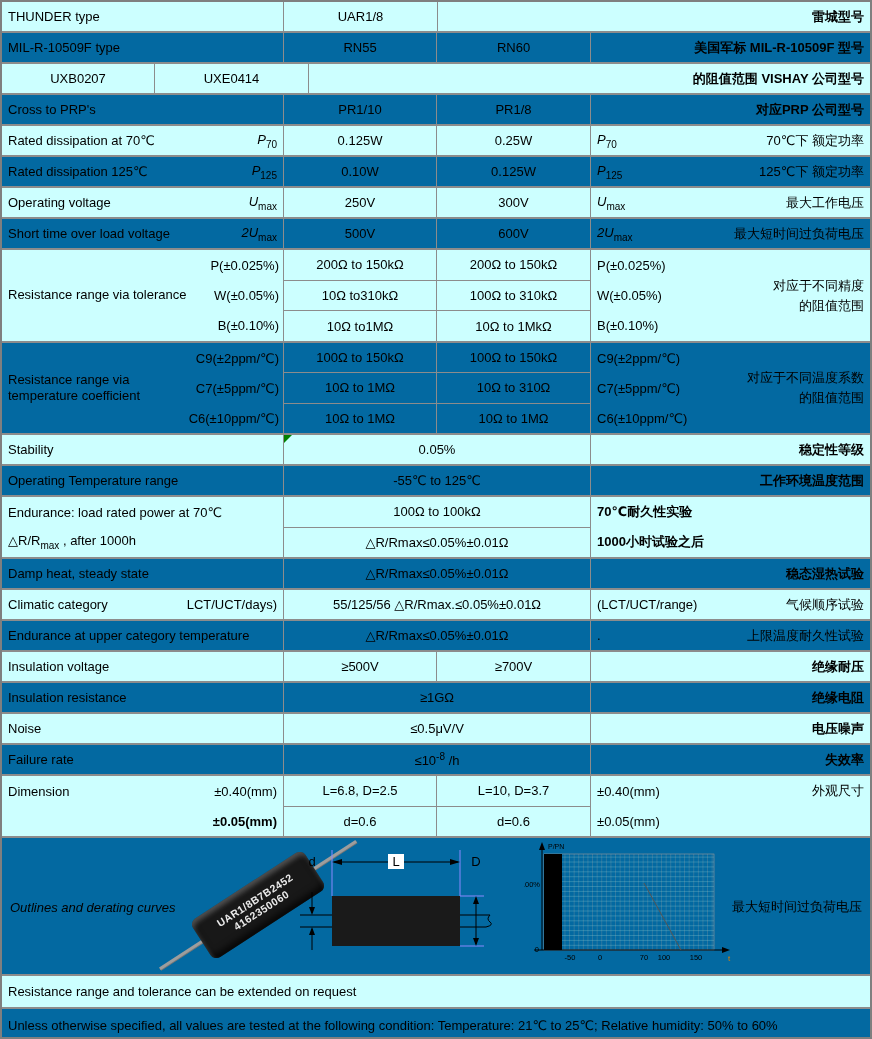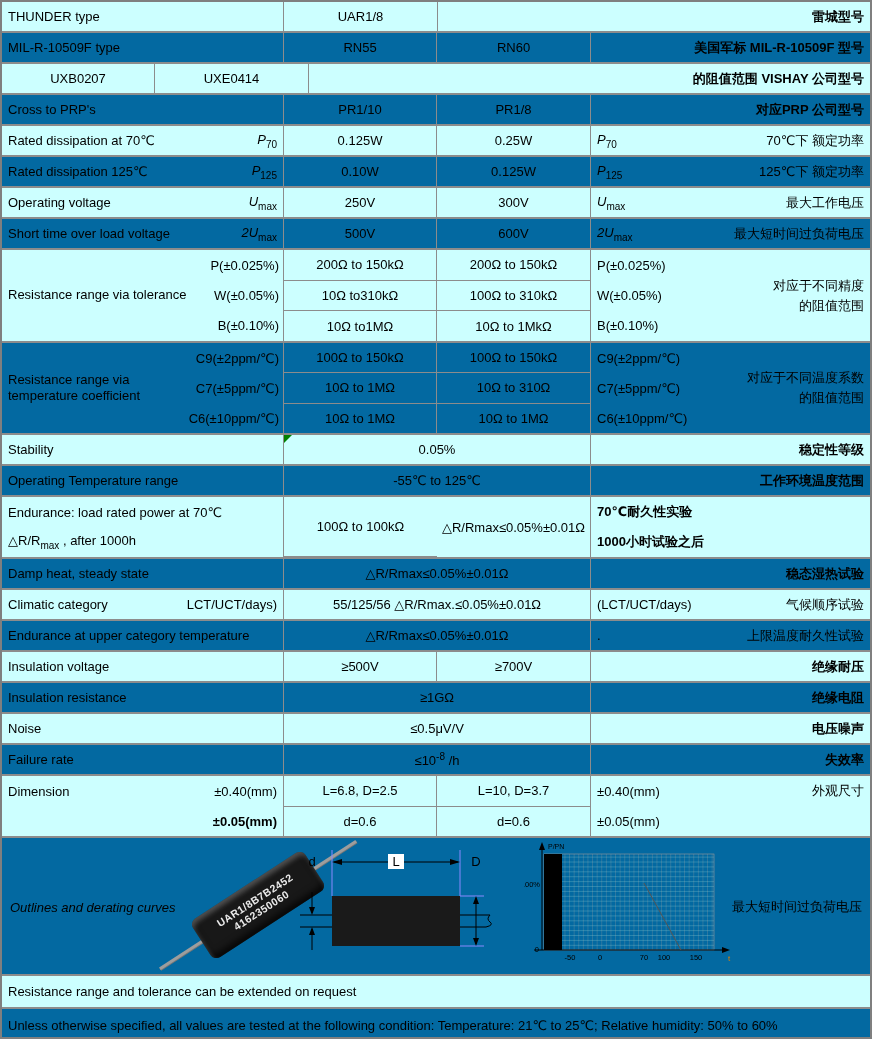--- a/index.html
+++ b/index.html
@@ -32,21 +32,21 @@
   .srow:last-child{border-bottom:none;}
   .sb{width:153px;border-right:1px solid #8c8c8c;box-sizing:border-box;display:flex;align-items:center;justify-content:center;}
   .sc{flex:1;display:flex;align-items:center;justify-content:center;}
   .gr{flex:1;position:relative;display:flex;padding-left:6px;box-sizing:border-box;}
   .gr-s{display:flex;flex-direction:column;flex:1;}
   .gr-s>div{flex:1;display:flex;align-items:center;justify-content:flex-start;white-space:nowrap;}
   .gr-cn{position:absolute;right:6px;top:50%;transform:translateY(-50%);text-align:right;line-height:1.55;}
   
   .col2{display:flex;flex-direction:column;}
   .col2>div{flex:1;display:flex;align-items:center;}
-  .lines2{width:307px;display:flex;flex-direction:row;border-right:1px solid #8c8c8c;box-sizing:border-box;}
+  .lines2{width:307px;display:flex;flex-direction:column;border-right:1px solid #8c8c8c;box-sizing:border-box;}
   .lines2>div{flex:1;display:flex;align-items:center;justify-content:center;border-bottom:1px solid #8c8c8c;}
   .lines2>div:last-child{border-bottom:none;}
   
   .cmt{position:absolute;left:0;top:0;width:0;height:0;border-top:8px solid #008000;border-right:8px solid transparent;}
   
   .outl{position:relative;height:138px;}
   .outl-label{position:absolute;left:8px;top:50%;transform:translateY(-50%);font-style:italic;}
   .outl-cn{position:absolute;right:8px;top:50%;transform:translateY(-50%);}
   .photo{position:absolute;left:172px;top:10px;width:168px;height:114px;}
   .rot{position:absolute;left:50%;top:50%;transform:translate(-50%,-50%) rotate(-33deg);width:218px;height:60px;display:flex;align-items:center;justify-content:center;}
@@ -367,21 +367,21 @@
 
   <div class="r cyan">
     <div class="c ca between">
       <span>Climatic category</span>
       <span>LCT/UCT/days)</span>
     </div>
     <div class="c cbc">
         <span>55/125/56  △R/Rmax.≤0.05%±0.01Ω</span>
       </div>
     <div class="c cd between">
-      <span>(LCT/UCT/days)</span>
+      <span>(LCT/UCT/range)</span>
       <span>气候顺序试验</span>
     </div>
   </div>
 
   <div class="r">
     <div class="c ca">
         <span>Endurance at upper category temperature</span>
       </div>
     <div class="c cbc">
         <span>△R/Rmax≤0.05%±0.01Ω</span>

